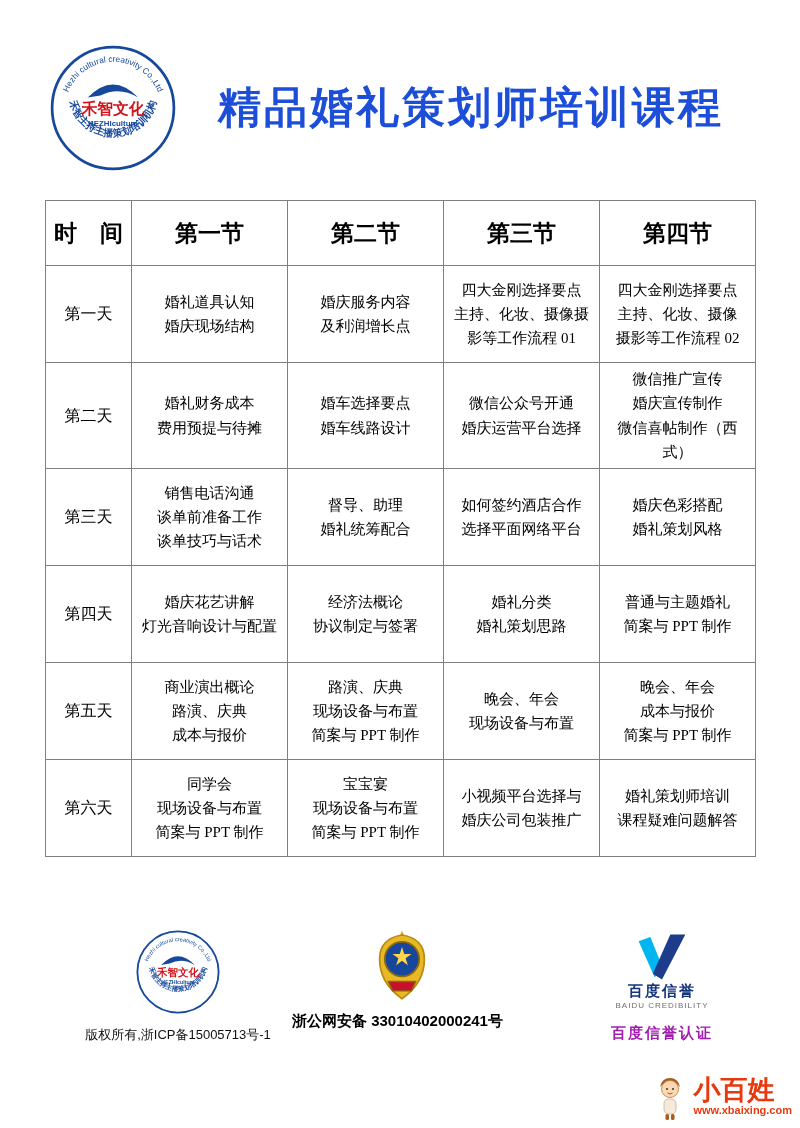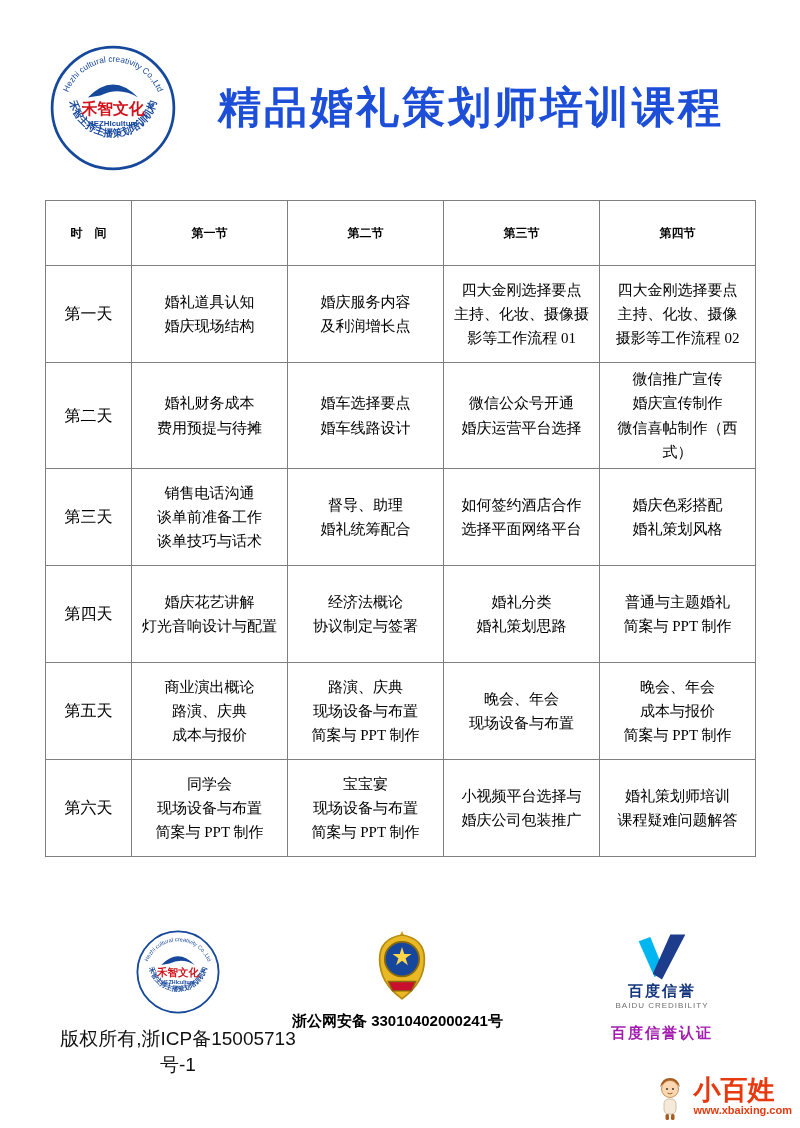--- a/index.html
+++ b/index.html
@@ -11,28 +11,28 @@
   .seal{width:126px;height:126px;flex:none;}
   .seal svg{width:100%;height:100%;display:block;}
   .page-title{flex:1;text-align:center;margin:0 0 0 6px;
       font-family:"Liberation Serif",serif;font-weight:bold;font-size:43px;letter-spacing:3px;color:#1d4ed8;}
 
   
   table.schedule{position:absolute;left:45px;top:200px;width:710px;border-collapse:collapse;
       table-layout:fixed;font-family:"Liberation Serif",serif;}
   .schedule th,.schedule td{border:1px solid #7f7f7f;text-align:center;vertical-align:middle;
       white-space:pre-line;padding:4px 6px;color:#000;}
-  .schedule th{height:56px;font-size:12px;font-weight:bold;text-align:center;}
+  .schedule th{height:56px;font-size:23px;font-weight:bold;text-align:center;}
   .schedule td{height:88px;font-size:15px;line-height:1.62;}
   td.day{font-size:16px;}
 
   
   .footer-left{position:absolute;left:58px;top:930px;width:240px;text-align:center;}
   .footer-left .seal{width:84px;height:84px;margin:0 auto;}
-  .copyright{margin-top:12px;font-size:19px;color:#111;}
+  .copyright{margin-top:12px;font-size:13px;color:#111;}
   .footer-center{position:absolute;left:292px;top:928px;width:220px;}
   .badge{width:62px;height:76px;margin:0 auto;}
   .badge svg{width:100%;height:100%;display:block;}
   .police-text{margin-top:8px;font-size:15px;font-weight:bold;color:#000;}
   .footer-right{position:absolute;left:567px;top:934px;width:190px;text-align:center;}
   .baidu-v{width:50px;height:46px;margin:0 auto;}
   .baidu-v svg{width:100%;height:100%;display:block;}
   .baidu-title{font-size:15px;font-weight:bold;color:#13357c;margin-top:2px;letter-spacing:2px;}
   .baidu-sub{font-size:8px;color:#6f6f6f;letter-spacing:1px;}
   .baidu-cert{font-size:15px;font-weight:bold;color:#a21caf;margin-top:14px;letter-spacing:2px;}

